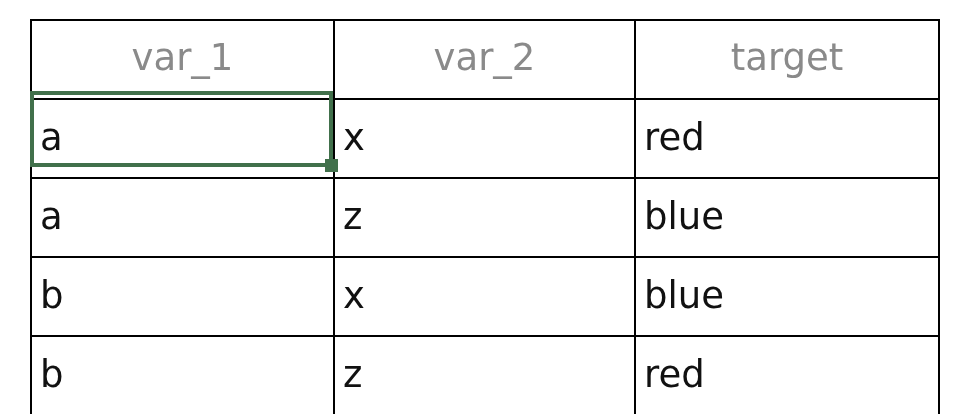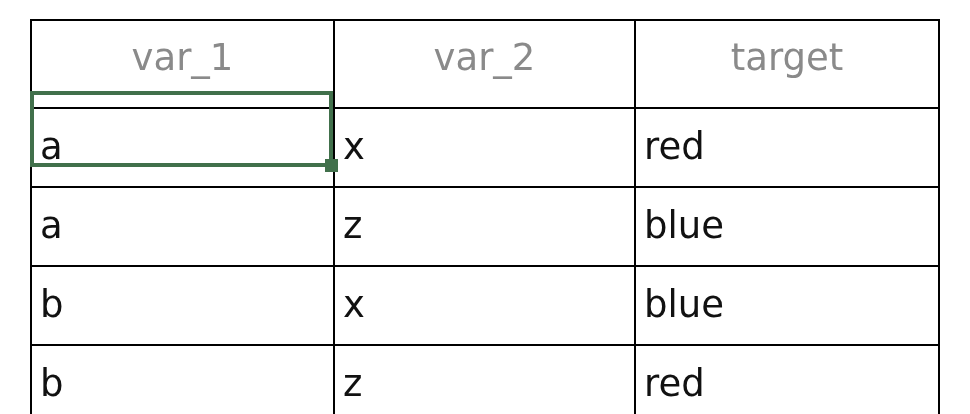--- a/index.html
+++ b/index.html
@@ -46,21 +46,21 @@
     background: #ffffff;
   }
 
   #grid thead th {
     height: 73px;
     text-align: center;
     font-weight: normal;
     font-size: 37px;
     color: #8a8a8a;
     line-height: 1;
-    padding-bottom: 13px;
+    padding-bottom: 4px;
     border-radius: 10px;
   }
 
   #grid tbody td {
     height: 75px;
     text-align: left;
     font-size: 37px;
     line-height: 1;
     color: #111111;
     padding-left: 8px;

